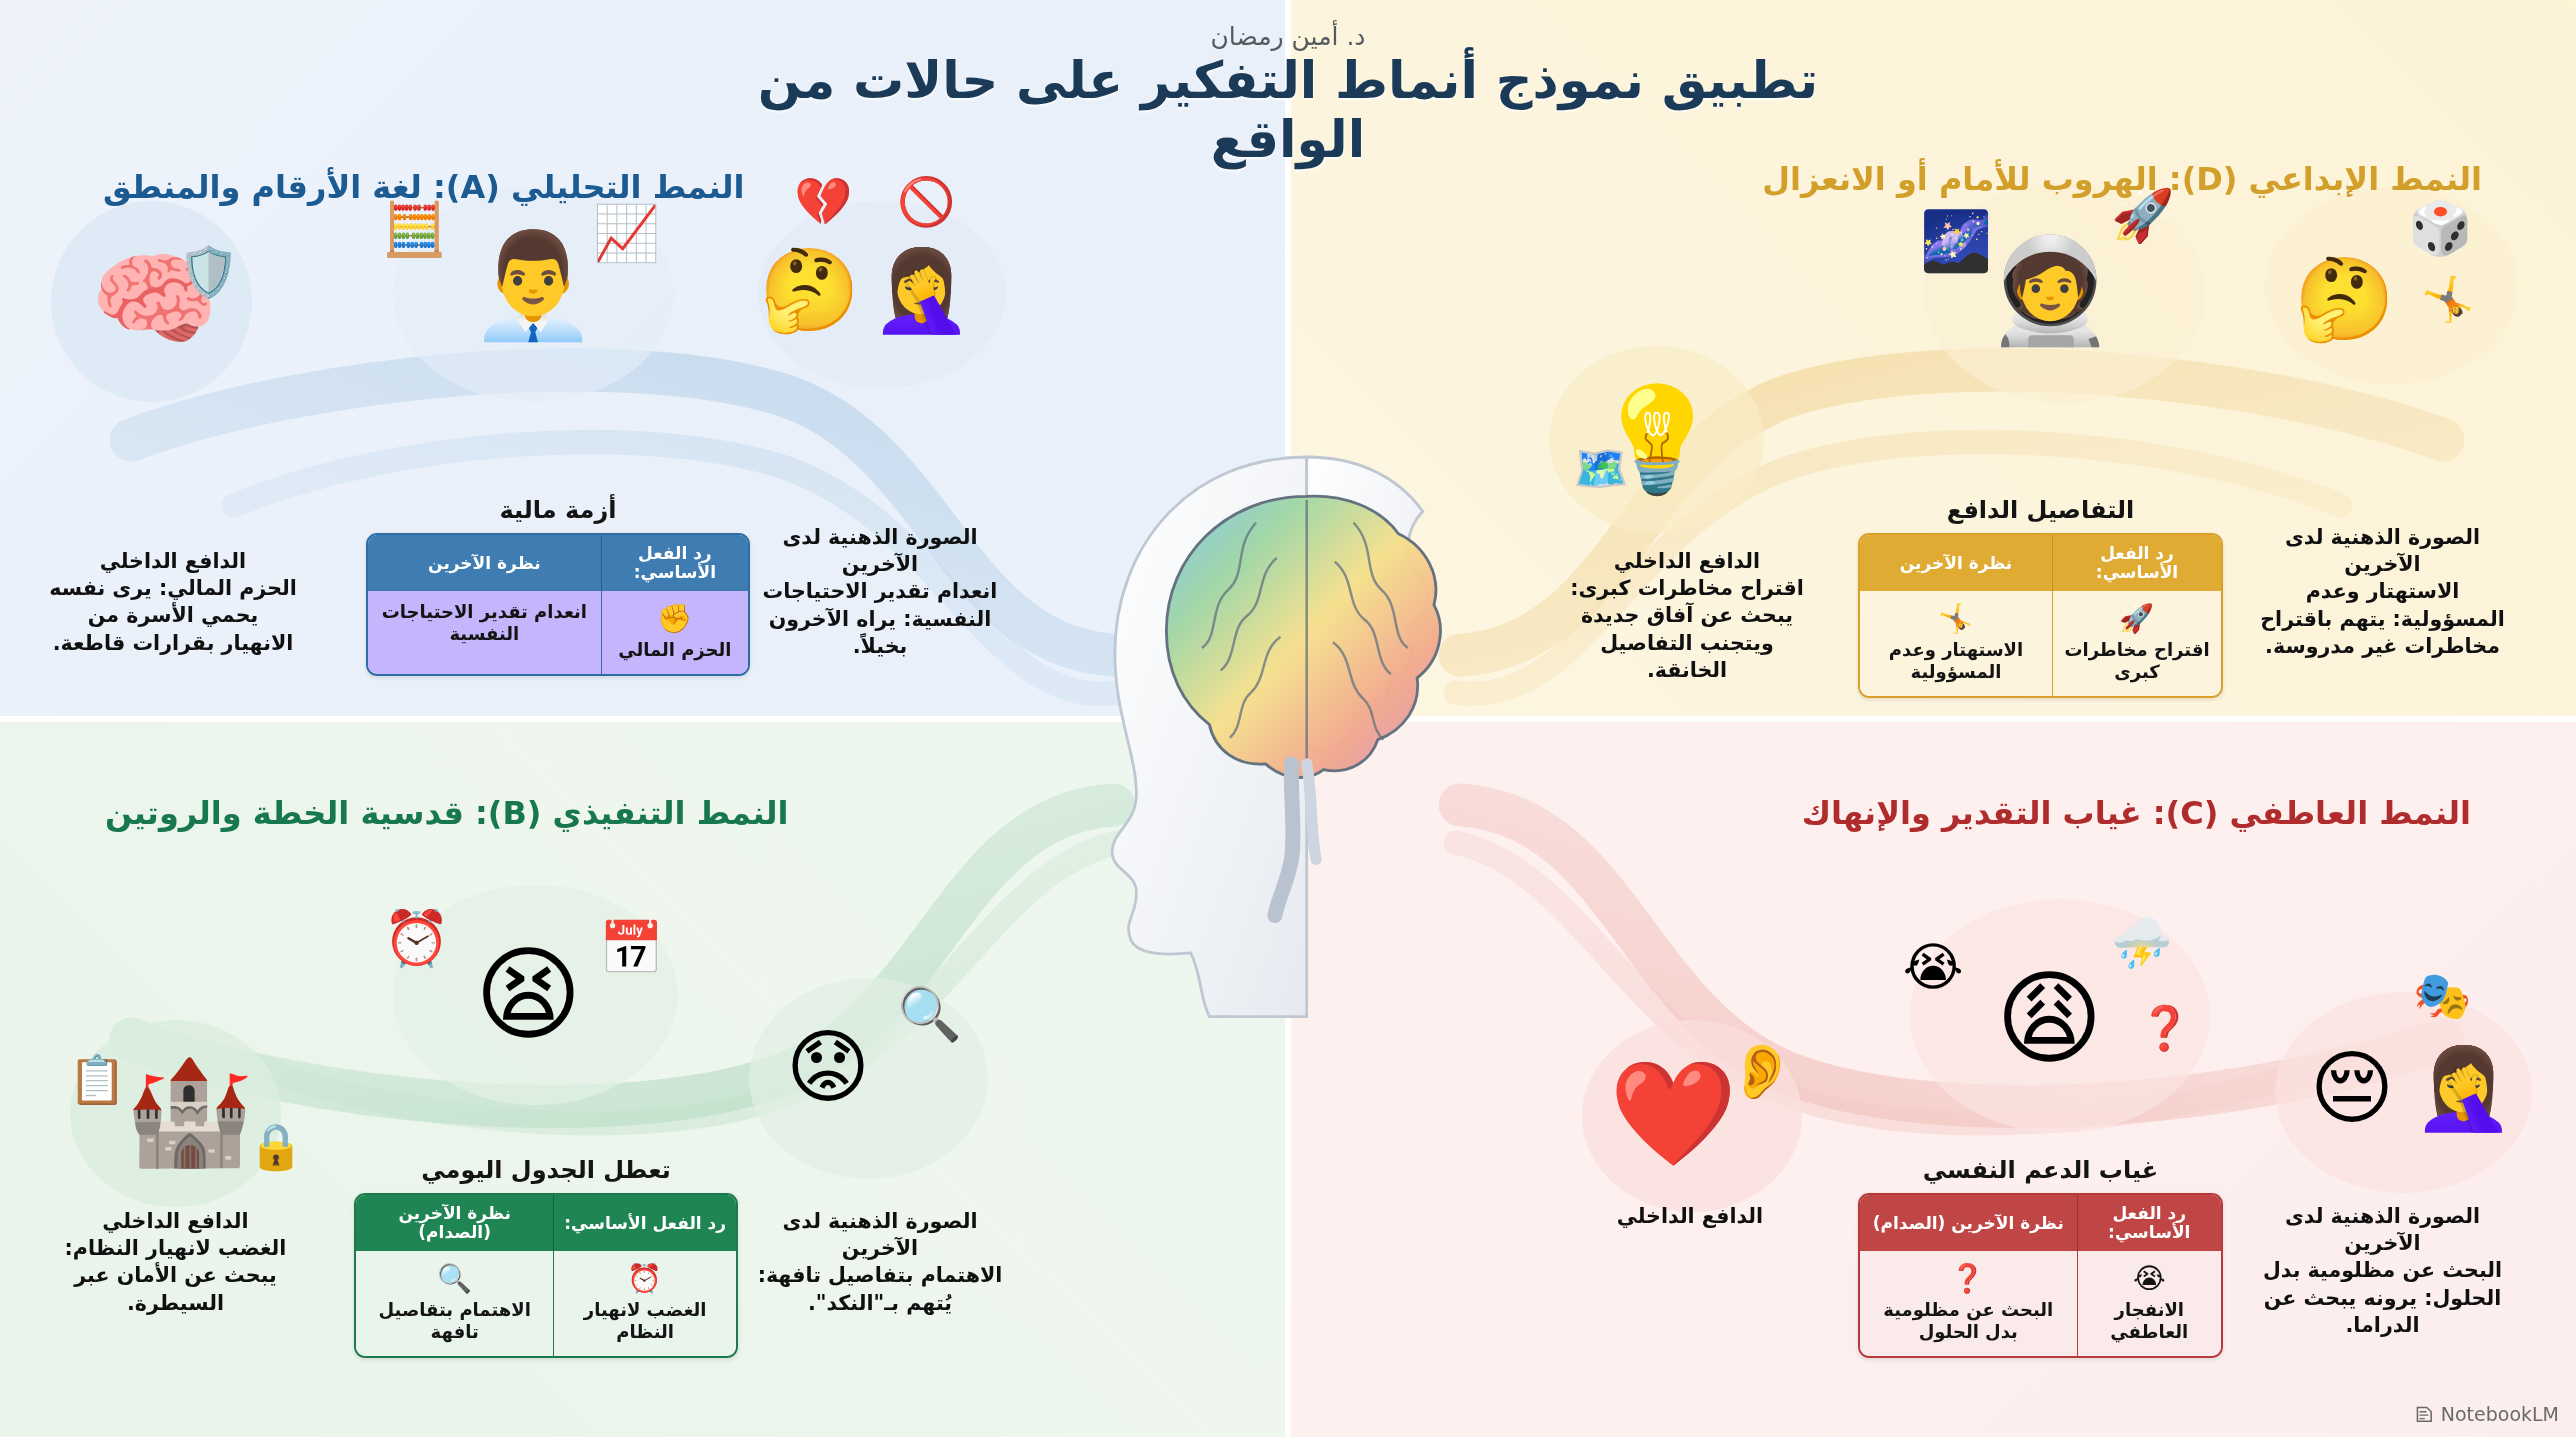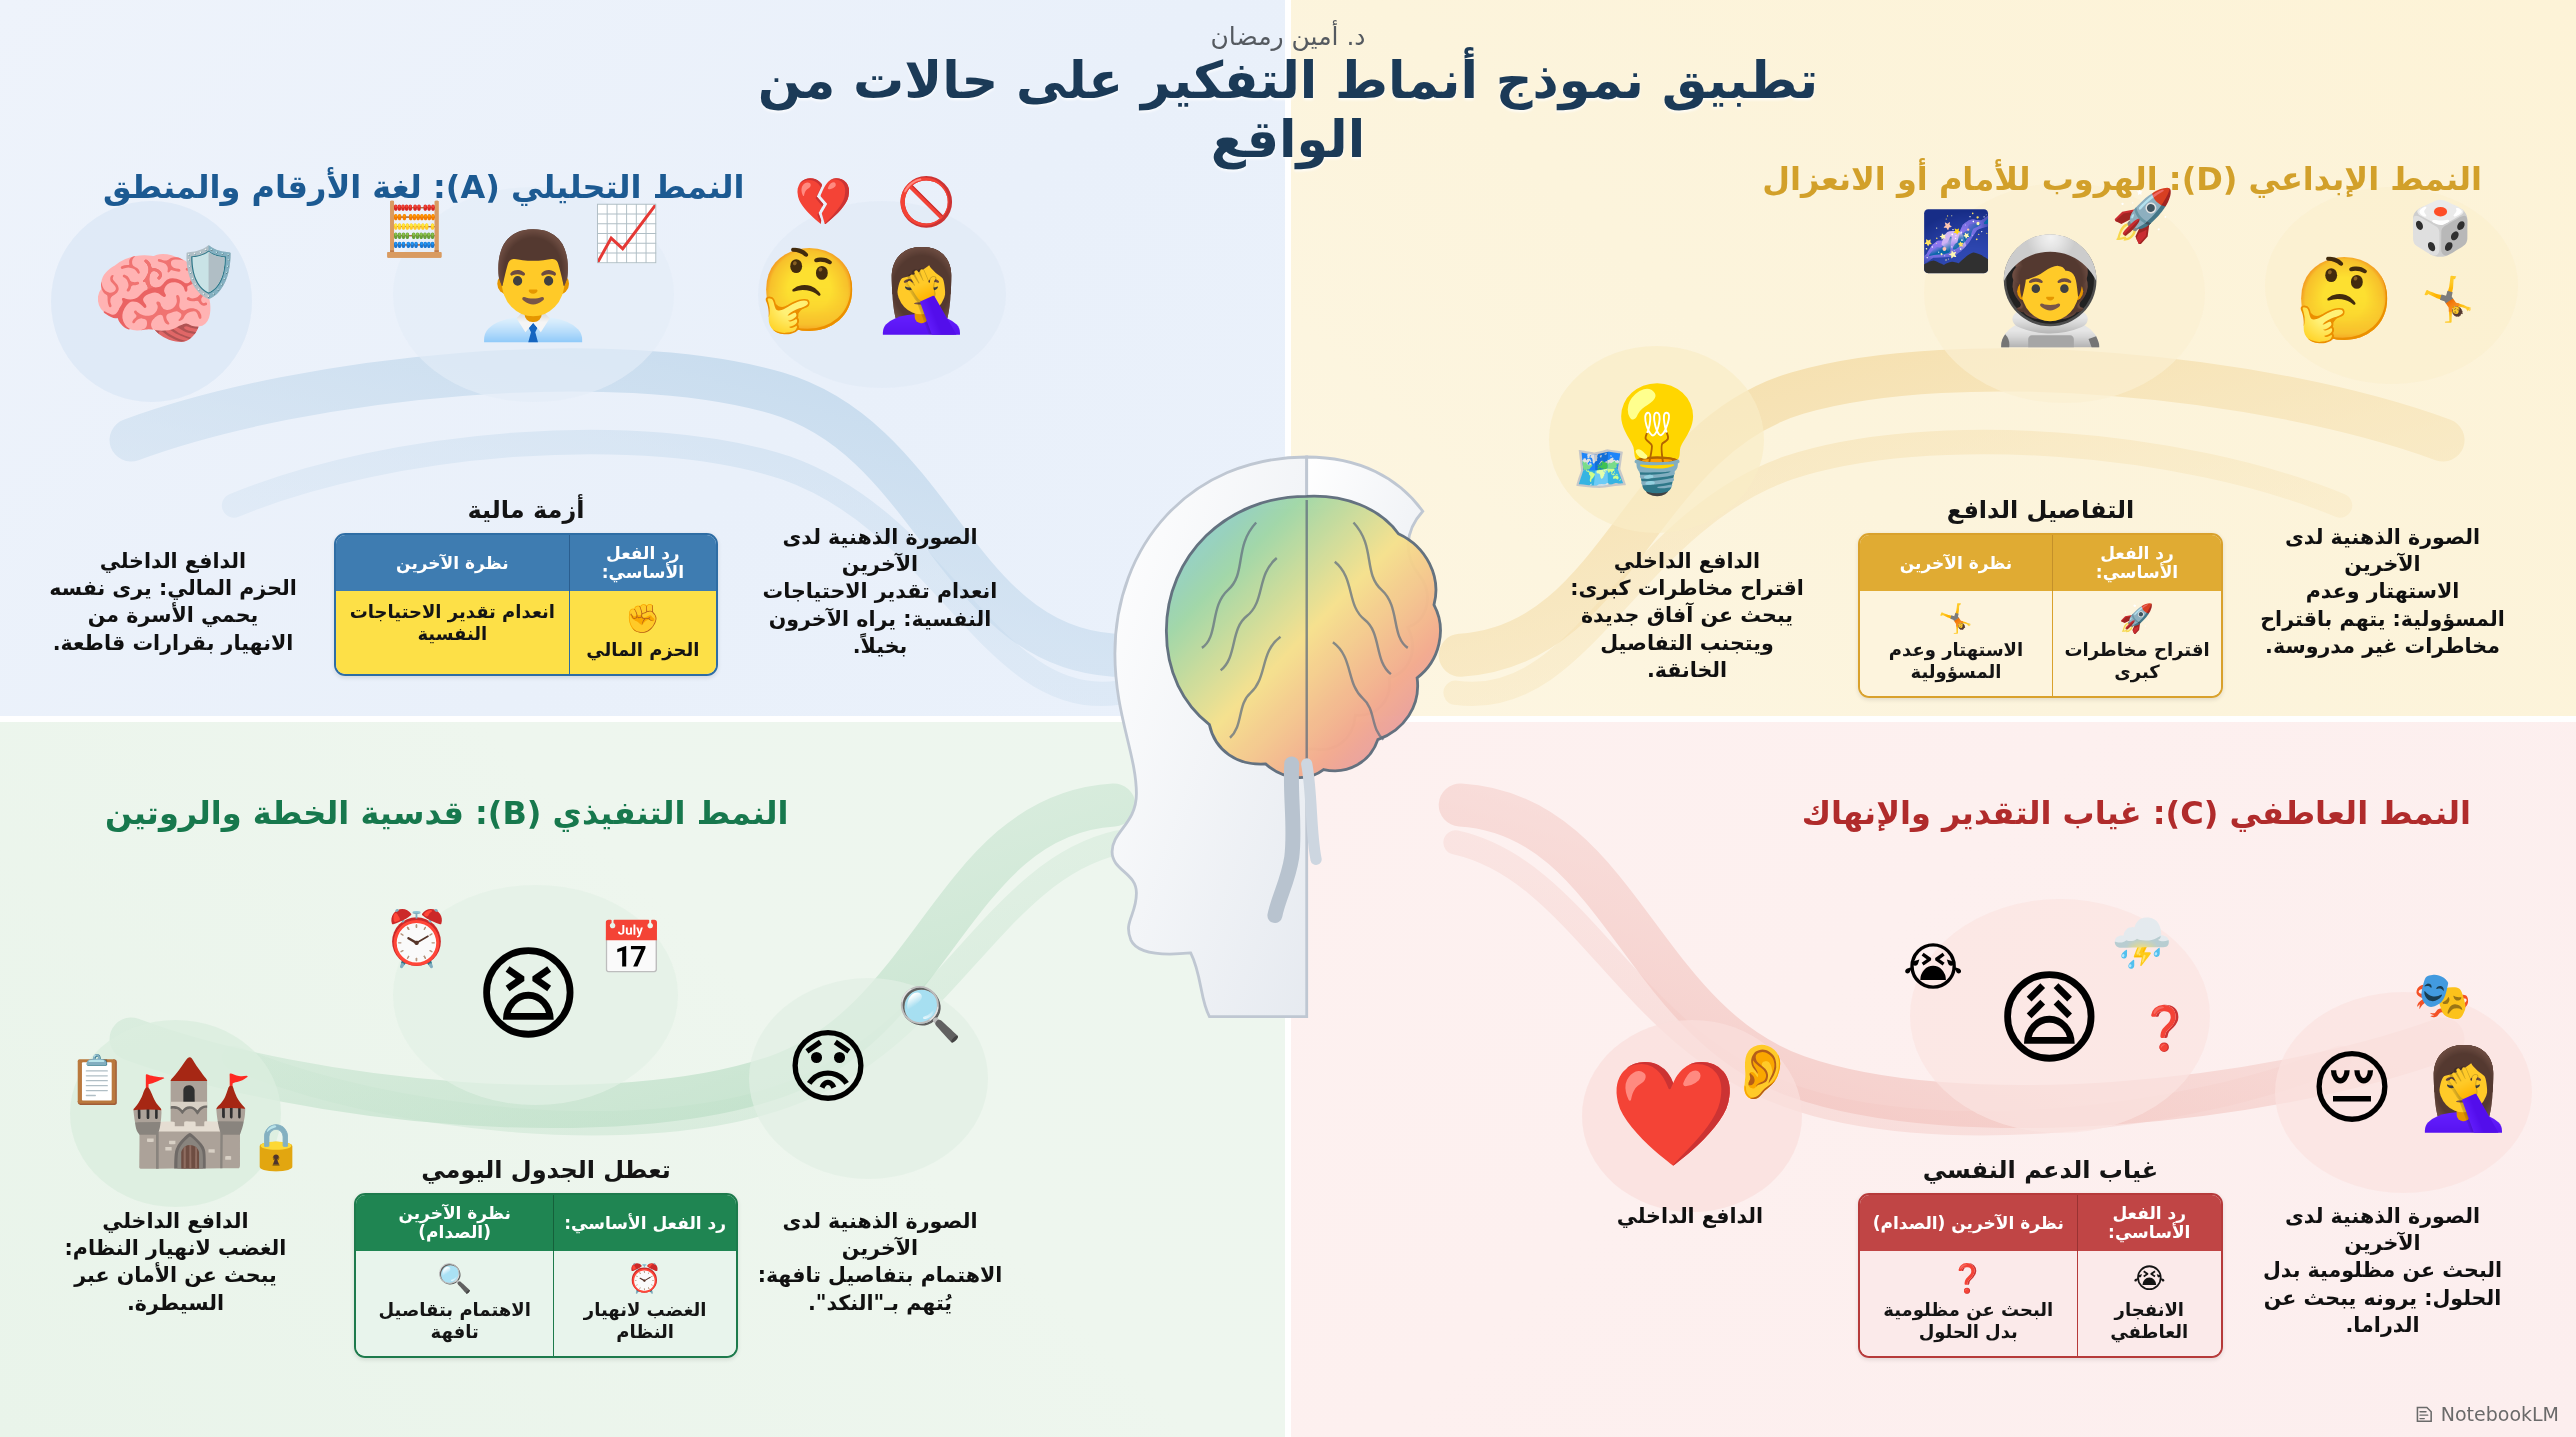--- a/index.html
+++ b/index.html
@@ -67,21 +67,21 @@
   }
   table.mini td {
     font-size:18px; font-weight:800; color:#141414; padding:9.4px 7.5px 13px; text-align:center;
     line-height:1.22; vertical-align:top;
   }
   table.mini td .emo { display:block; font-size:28px; line-height:1.25; margin-bottom:3.7px; }
 
   .t-a { border:2.8px solid #2e6da4; }
   .t-a th { background:#3e7cb1; border-left:1.9px solid #2a5e8f; }
   .t-a th:last-child { border-left:none; }
-  .t-a td { background:#fde047; border-left:1.9px solid #2e6da4;margin-left:38px; }
+  .t-a td { background:#c4b5fd; border-left:1.9px solid #2e6da4;margin-left:38px; }
   .t-a td:last-child { border-left:none; }
 
   .t-d { border:2.8px solid #d9a12c; }
   .t-d th { background:#e0ab33; border-left:1.9px solid #c4902a; }
   .t-d th:last-child { border-left:none; }
   .t-d td { background:#fdf4dd; border-left:1.9px solid #d9a12c; }
   .t-d td:last-child { border-left:none; }
 
   .t-b { border:2.8px solid #1d7a4c; }
   .t-b th { background:#1f8552; border-left:1.9px solid #15603a; }
@@ -226,21 +226,21 @@
   <div class="illus" style="left:786px; top:164px; width:75px; height:75px; font-size:47px;">💔</div>
   <div class="illus" style="left:889px; top:164px; width:75px; height:75px; font-size:47px;">🚫</div>
 
   <div class="panel" style="left:49px; top:548px; width:248px;">
     <div class="side-text">
       <span class="lead">الدافع الداخلي</span>
       <span>الحزم المالي: يرى نفسه يحمي الأسرة من الانهيار بقرارات قاطعة.</span>
     </div>
   </div>
 
-  <div class="panel" style="left:334px; top:496px; width:384px;">
+  <div class="panel" style="left:366px; top:496px; width:384px;">
     <div class="card-title">أزمة مالية</div>
     <table class="mini t-a">
       <thead>
         <tr>
           <th>رد الفعل الأساسي:</th>
           <th>نظرة الآخرين</th>
         </tr>
       </thead>
       <tbody>
         <tr>

